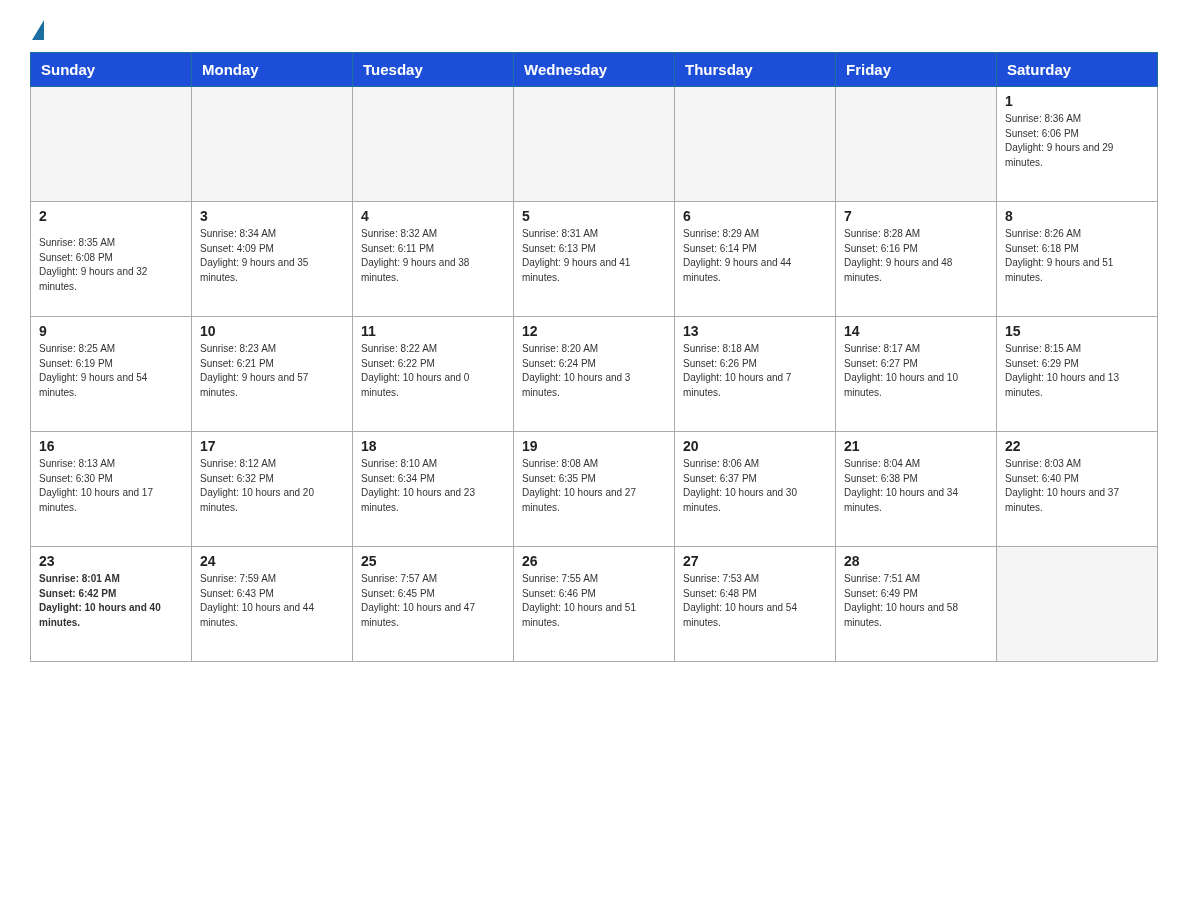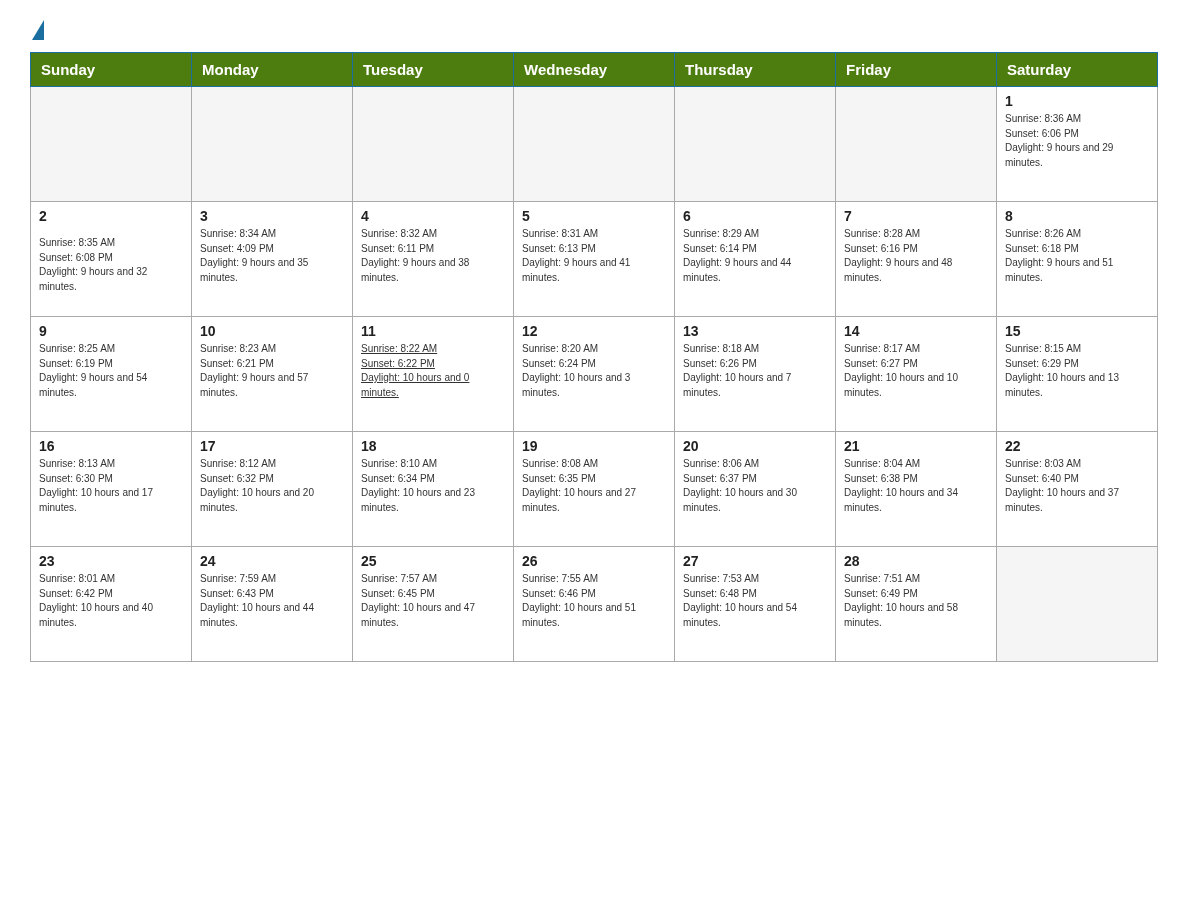--- a/index.html
+++ b/index.html
@@ -60,21 +60,21 @@
       font-size: 20px;
       color: #444;
       margin-top: 4px;
     }
     .calendar {
       width: 100%;
       border-collapse: collapse;
       border: 1px solid #aaa;
     }
     .calendar th {
-      background-color: #4d7c0f;
+      background-color: #1d4ed8;
       color: #fff;
       font-size: 15px;
       font-weight: bold;
       padding: 8px 10px;
       text-align: left;
       border: 1px solid #1a6fa0;
     }
     .calendar td {
       vertical-align: top;
       border: 1px solid #aaa;
@@ -199,21 +199,21 @@
 Daylight: 9 hours and 54 minutes.</div>
         </td>
         <td>
           <span class="day-number">10</span>
           <div class="day-info" style="white-space: pre-line;">Sunrise: 8:23 AM
 Sunset: 6:21 PM
 Daylight: 9 hours and 57 minutes.</div>
         </td>
         <td>
           <span class="day-number">11</span>
-          <div class="day-info" style="white-space: pre-line; text-decoration: underline;">Sunrise: 8:22 AM
+          <div class="day-info" style="white-space: pre-line;">Sunrise: 8:22 AM
 Sunset: 6:22 PM
 Daylight: 10 hours and 0 minutes.</div>
         </td>
         <td>
           <span class="day-number">12</span>
           <div class="day-info" style="white-space: pre-line;">Sunrise: 8:20 AM
 Sunset: 6:24 PM
 Daylight: 10 hours and 3 minutes.</div>
         </td>
         <td>
@@ -275,21 +275,21 @@
         <td>
           <span class="day-number">22</span>
           <div class="day-info" style="white-space: pre-line;">Sunrise: 8:03 AM
 Sunset: 6:40 PM
 Daylight: 10 hours and 37 minutes.</div>
         </td>
       </tr>
       <tr class="week-row">
         <td>
           <span class="day-number">23</span>
-          <div class="day-info" style="white-space: pre-line;">Sunrise: 8:01 AM
+          <div class="day-info" style="white-space: pre-line; font-weight: bold;">Sunrise: 8:01 AM
 Sunset: 6:42 PM
 Daylight: 10 hours and 40 minutes.</div>
         </td>
         <td>
           <span class="day-number">24</span>
           <div class="day-info" style="white-space: pre-line;">Sunrise: 7:59 AM
 Sunset: 6:43 PM
 Daylight: 10 hours and 44 minutes.</div>
         </td>
         <td>

